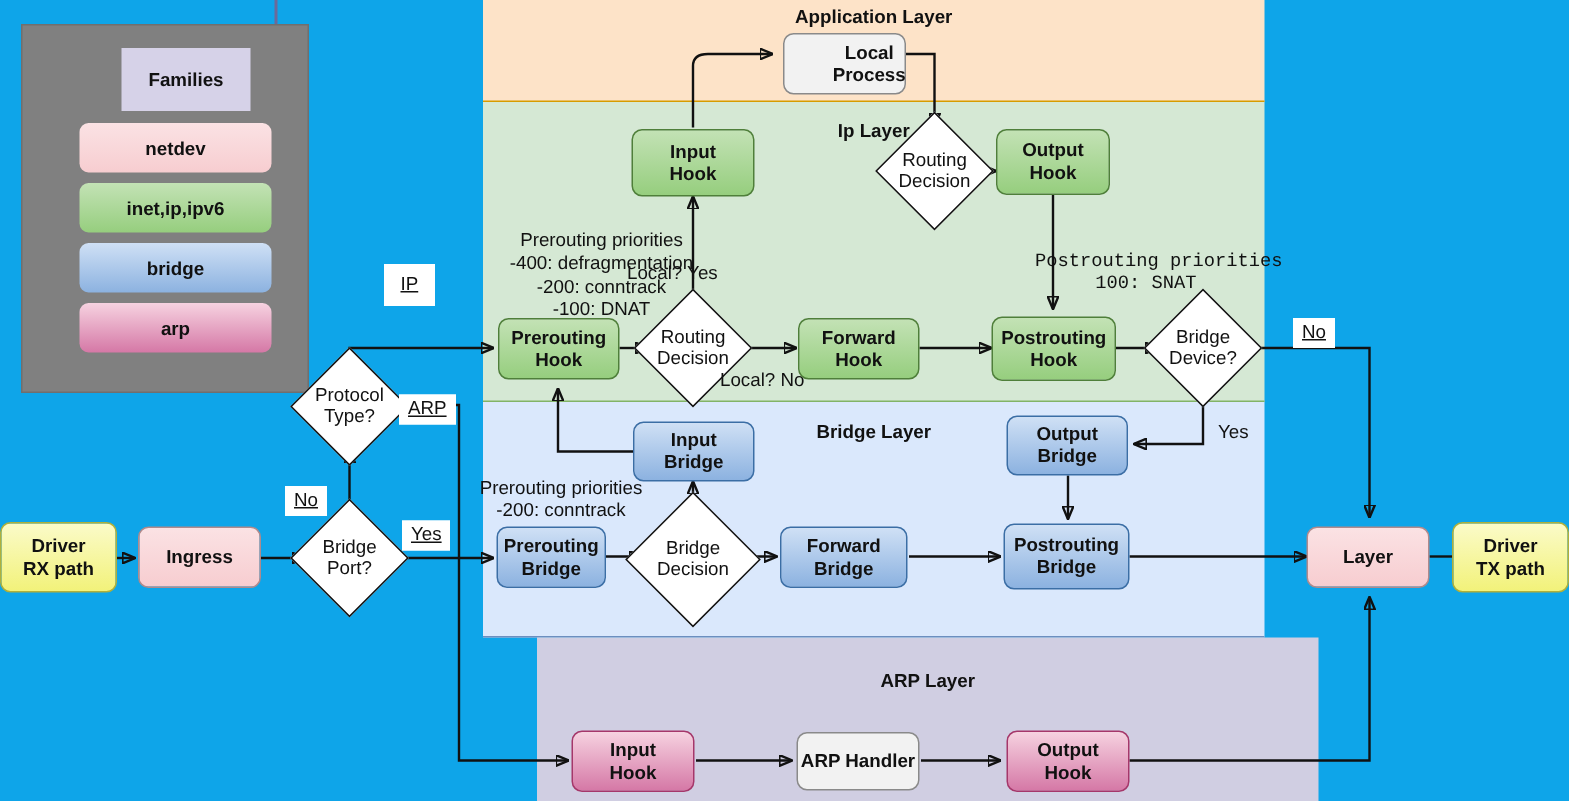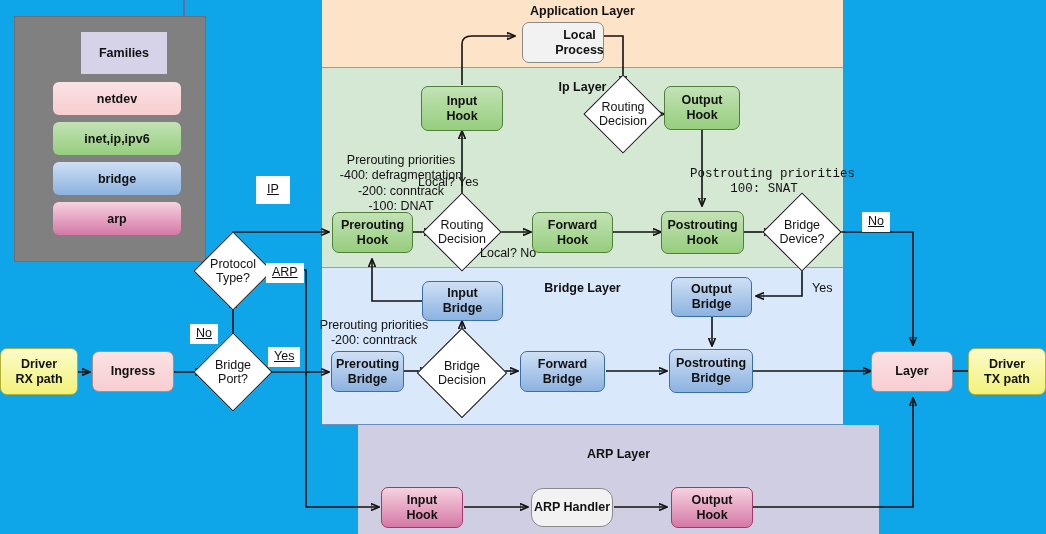--- a/index.html
+++ b/index.html
@@ -204,16 +204,16 @@
 
   <div class="note" style="left:310px;top:318px;width:128px;">Prerouting priorities<br>-200: conntrack</div>
 
   <div class="node n-blue" style="left:331px;top:351px;width:73px;height:41px;">Prerouting<br>Bridge</div>
   <div class="node n-blue" style="left:422px;top:281px;width:81px;height:40px;">Input<br>Bridge</div>
   <div class="node n-blue" style="left:671px;top:277px;width:81px;height:40px;">Output<br>Bridge</div>
   <div class="node n-blue" style="left:520px;top:351px;width:85px;height:41px;">Forward<br>Bridge</div>
   <div class="node n-blue" style="left:669px;top:349px;width:84px;height:44px;">Postrouting<br>Bridge</div>
 
   <div class="node n-pink" style="left:381px;top:487px;width:82px;height:41px;">Input<br>Hook</div>
-  <div class="node n-grey" style="left:531px;top:488px;width:82px;height:39px;border-radius:12px;">ARP Handler</div>
+  <div class="node n-grey" style="left:531px;top:488px;width:82px;height:39px;">ARP Handler</div>
   <div class="node n-pink" style="left:671px;top:487px;width:82px;height:41px;">Output<br>Hook</div>
 
 </div>
 
 </body></html>

